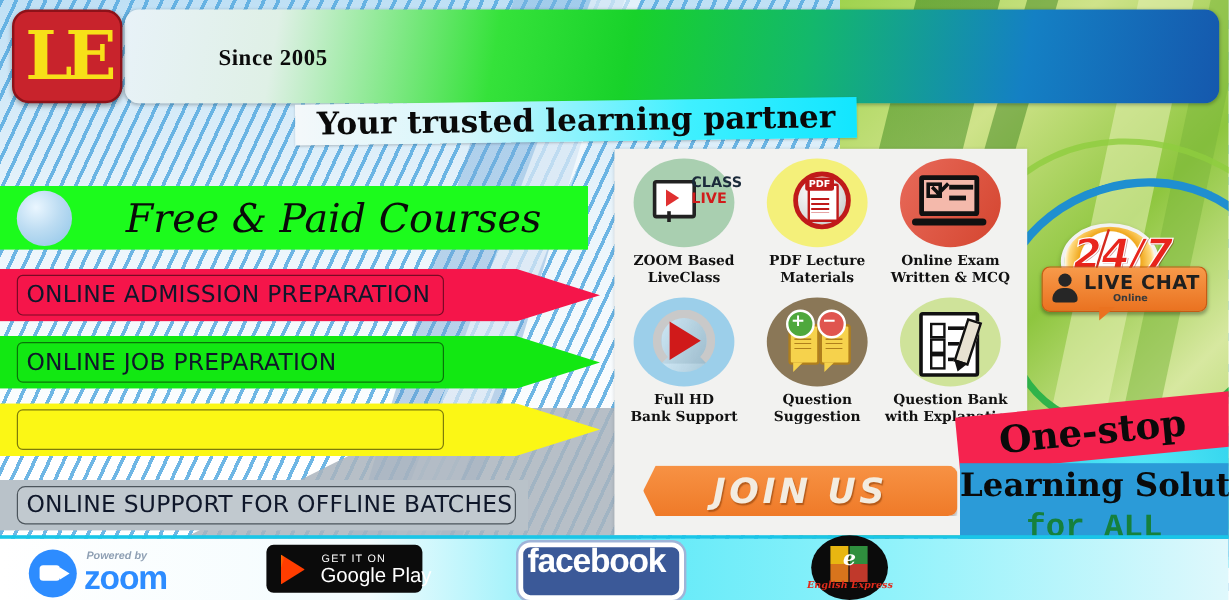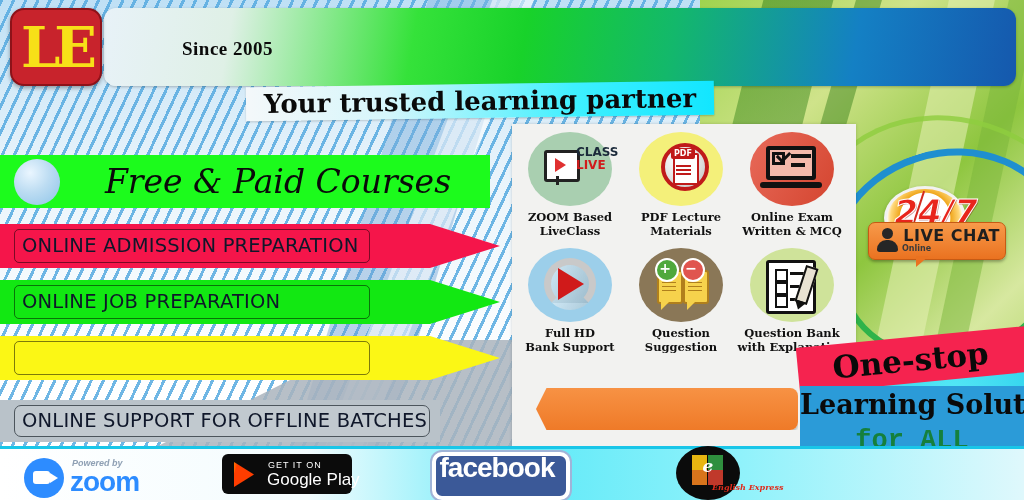--- a/index.html
+++ b/index.html
@@ -224,21 +224,21 @@
   }
   .chat-tail{position:absolute;left:916px;top:256px;border-top:11px solid #ea7220;border-right:13px solid transparent;}
   .chat-person{position:absolute;left:877px;top:228px;width:22px;height:24px;}
   .chat-person .h{position:absolute;left:5px;top:0;width:11px;height:11px;border-radius:50%;background:#262626;}
   .chat-person .b{position:absolute;left:0;top:12px;width:21px;height:12px;border-radius:10px 10px 3px 3px;background:#262626;}
   .chat-lbl{
     position:absolute;left:902px;top:226px;width:98px;height:20px;line-height:20px;text-align:right;
     font-family:"DejaVu Sans",sans-serif;font-weight:bold;font-size:16px;color:#1f1f1f;letter-spacing:.5px;
   }
   .chat-sub{
-    position:absolute;left:902px;top:243px;width:80px;height:12px;line-height:12px;text-align:left;
+    position:absolute;left:902px;top:243px;width:80px;height:12px;line-height:12px;text-align:center;
     font-family:"DejaVu Sans",sans-serif;font-weight:bold;font-size:8px;color:#3a3a3a;
   }
 
   
   .onestop-red{
     position:absolute;left:798px;top:348px;width:232px;height:46px;background:#f5234f;
     transform:rotate(-5.5deg);transform-origin:left center;
   }
   .onestop-red-txt{
     position:absolute;left:798px;top:348px;width:226px;height:46px;line-height:46px;text-align:center;
@@ -279,22 +279,22 @@
     font:bold 28px "Liberation Sans",sans-serif;color:#fff;letter-spacing:-1px;}
 
   .ee{position:absolute;left:676px;top:446px;width:64px;height:54px;border-radius:50%;background:#0b0b0b;}
   .ee-sq{position:absolute;width:15px;height:15px;}
   .ee-a{left:692px;top:455px;background:#e8b611;}
   .ee-b{left:708px;top:455px;background:#2f8f3e;}
   .ee-c{left:692px;top:470px;background:#d8741c;}
   .ee-d{left:708px;top:470px;background:#c0392b;}
   .ee-e{position:absolute;left:699px;top:456px;width:18px;height:20px;line-height:20px;text-align:center;
     font:italic bold 17px "DejaVu Serif",serif;color:#fff;}
-  .ee-txt{position:absolute;left:672px;top:482px;width:72px;text-align:left;
-    font:italic bold 8px "DejaVu Serif",serif;color:#e02b1c;margin-left:40px;}
+  .ee-txt{position:absolute;left:672px;top:482px;width:72px;text-align:right;
+    font:italic bold 8px "DejaVu Serif",serif;color:#e02b1c;}
 </style>
 </head>
 <body>
 
 <div id="banner">
 
   <div class="bg-stripes"></div>
   <div class="bg-diag-lt"></div>
   <div class="bg-diag-lt2"></div>
   <div class="bg-grey-wedge"></div>
@@ -436,20 +436,21 @@
       </div>
       <div class="ic-pencil"></div>
     </div>
     <div class="cap">
       <div>Question Bank</div>
       <div>with Explanation</div>
     </div>
   </div>
 
   <div class="joinus"></div>
+  <div class="joinus-txt">JOIN US</div>
 
   <div class="clock"></div>
   <div class="clock-hand"></div>
   <div class="t247">24/7</div>
   <div class="chat-bubble"></div>
   <div class="chat-tail"></div>
   <div class="chat-person">
     <div class="h"></div>
     <div class="b"></div>
   </div>

